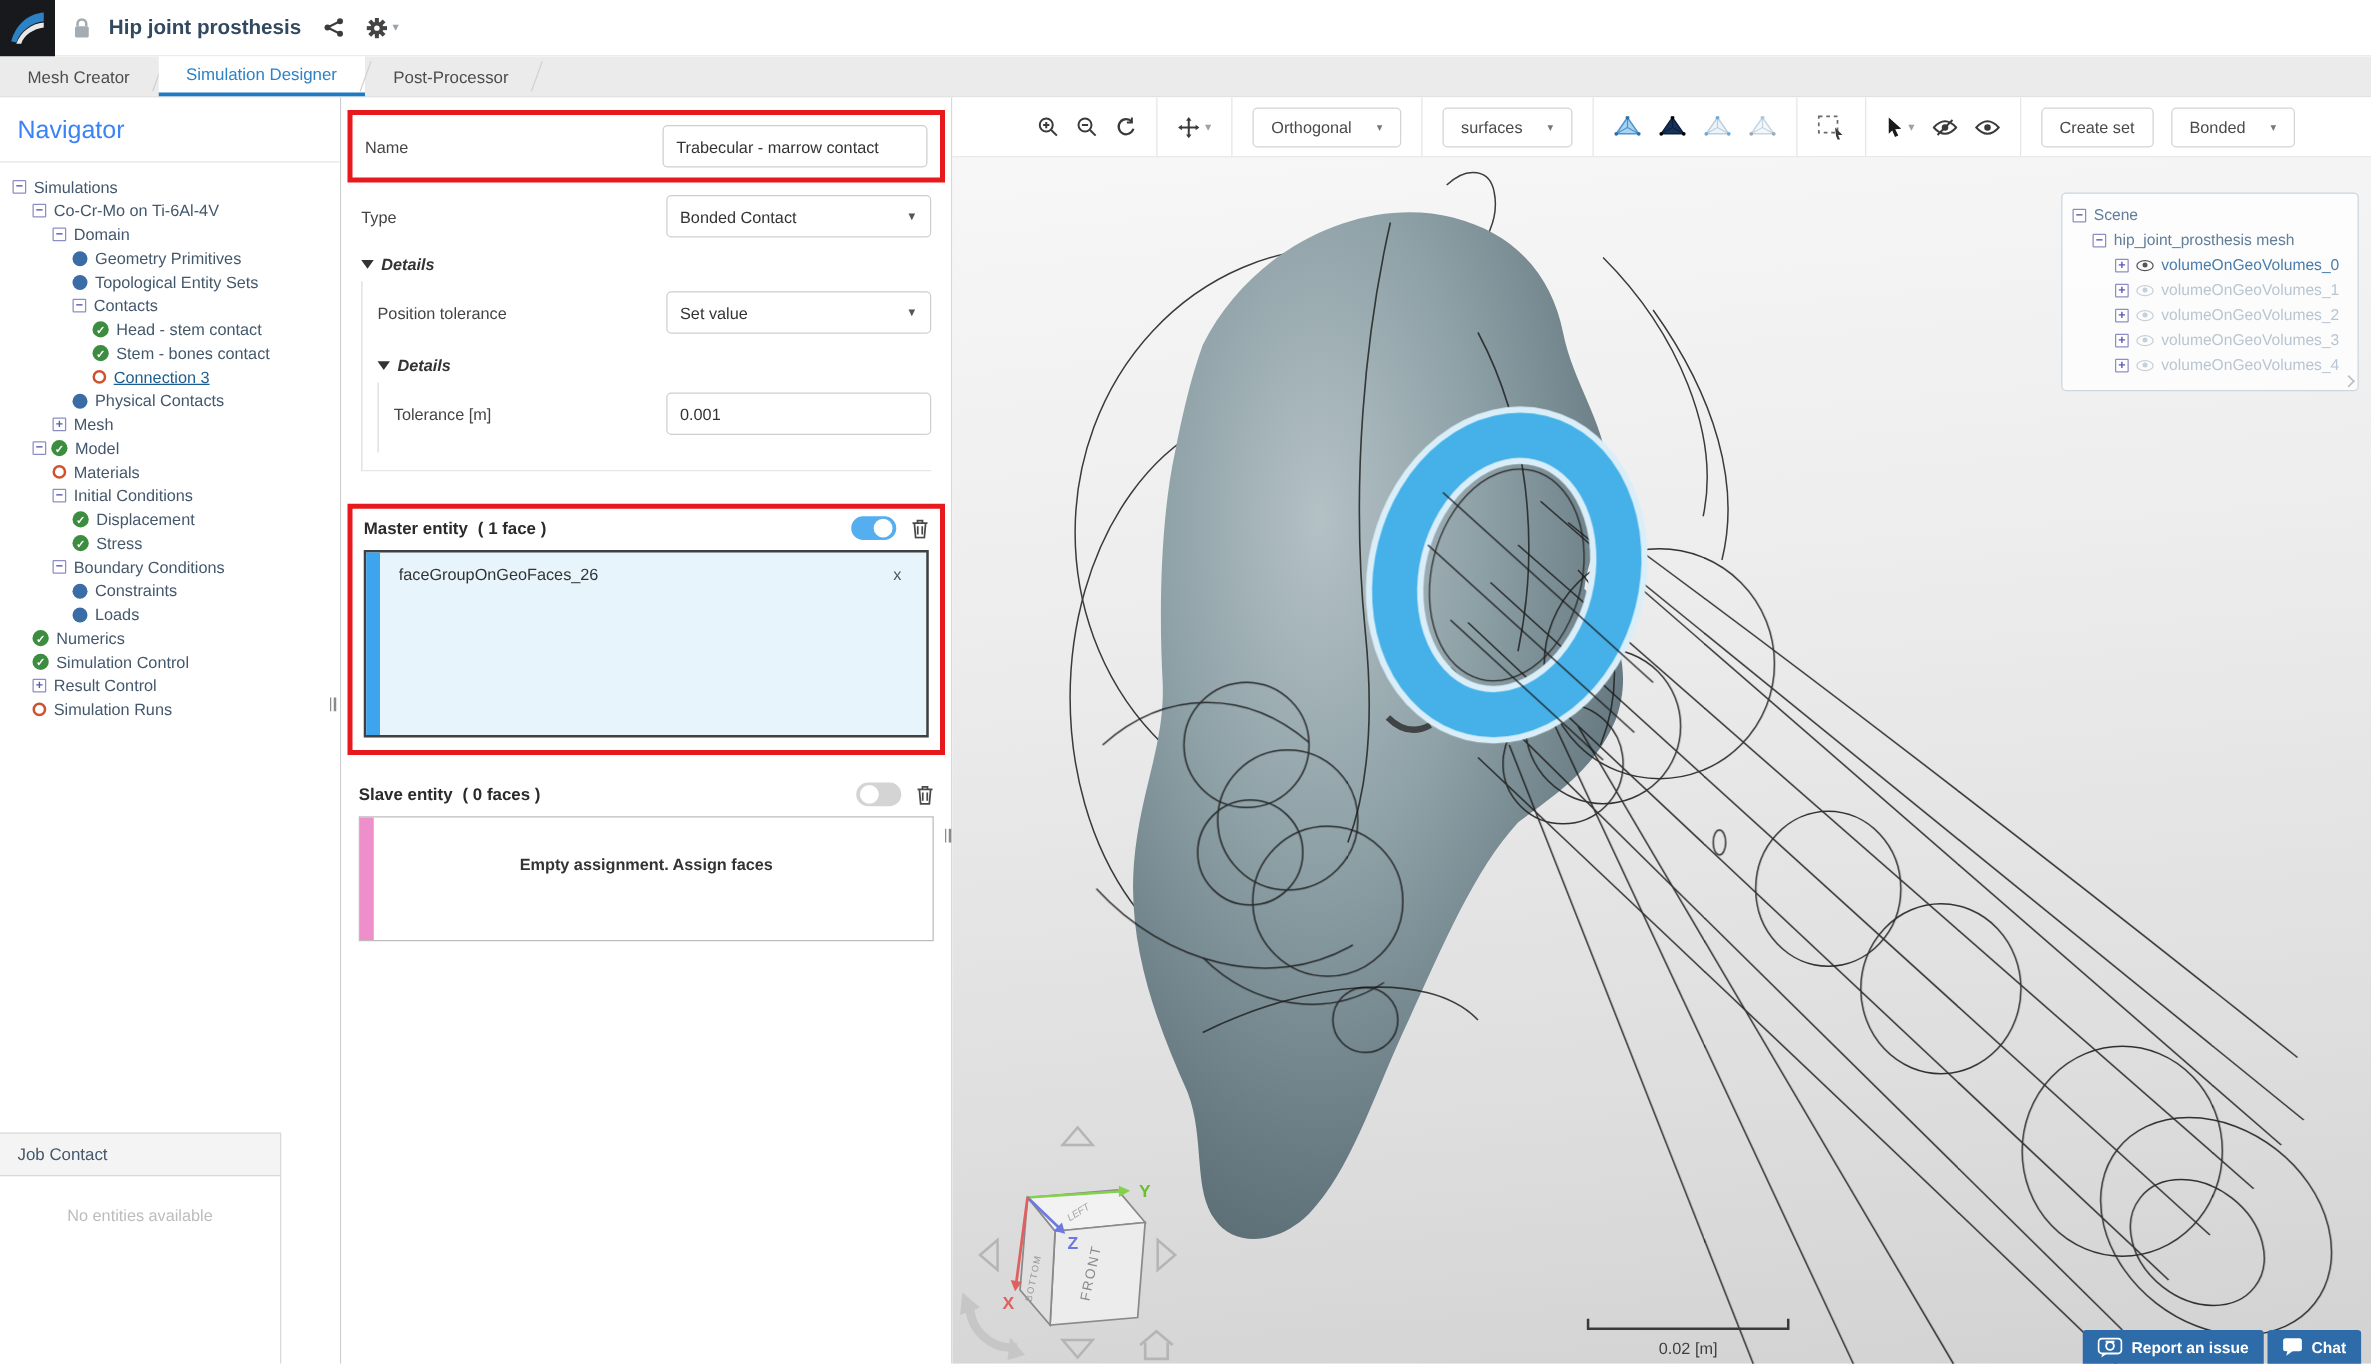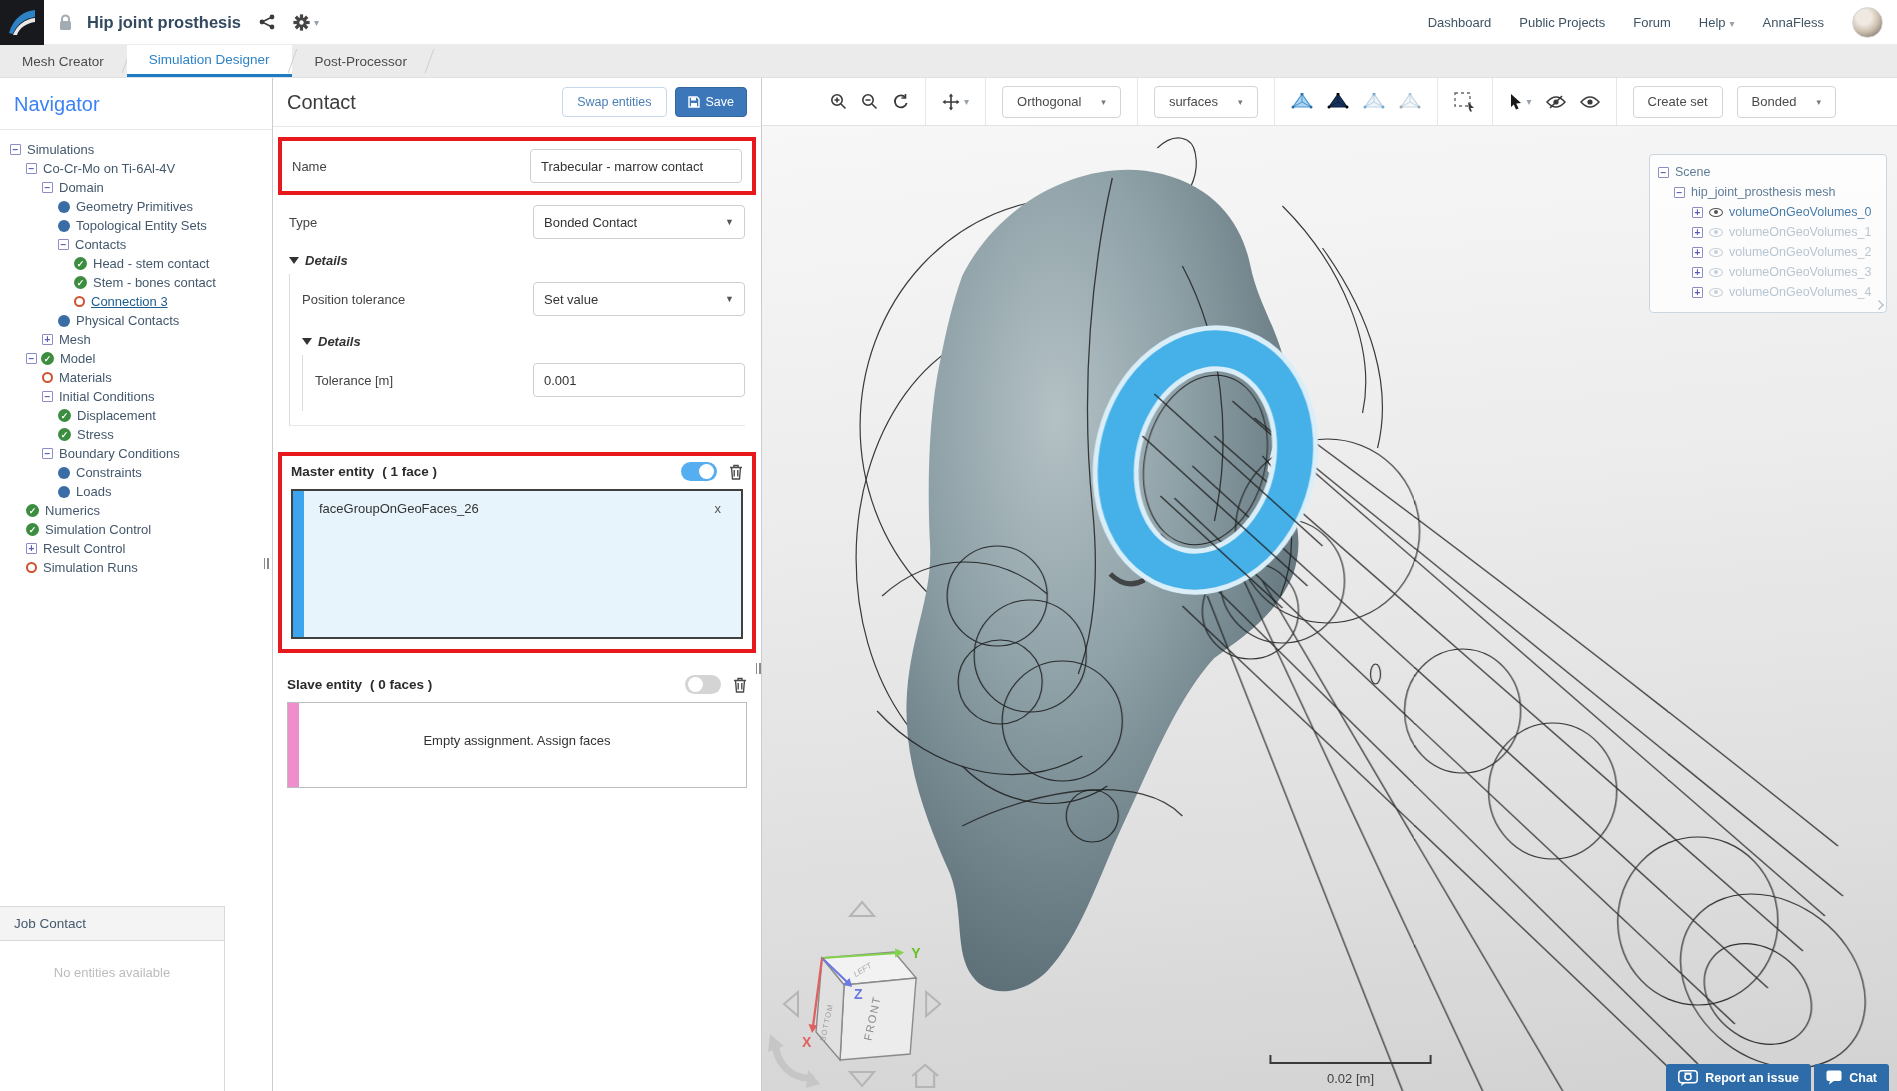--- a/index.html
+++ b/index.html
@@ -72,21 +72,21 @@
   .toggle.on { background:#55aef0; }
   .toggle.off { background:#d4d4d4; }
   .toggle .knob { position:absolute; top:2px; width:15px; height:15px; border-radius:50%; background:#fff; }
   .toggle.on .knob { right:3px; }
   .toggle.off .knob { left:3px; }
   .trash { margin-left:12px; cursor:pointer; color:#4a4a4a; display:flex; }
   .ent-box { margin-top:8px; position:relative; }
   .ent-box .stripe { position:absolute; left:0; top:0; bottom:0; width:11px; }
   .master-box { border:2px solid #404040; background:#e7f4fc; height:150px; }
   .master-box .stripe { background:#3da5ee; }
-  .slave-box { border:1px solid #bdbdbd; background:#fff; height:86px; }
+  .slave-box { border:1px solid #bdbdbd; background:#fff; height:100px;font-weight:bold; }
   .slave-box .stripe { background:#ee8ecb; }
   .ent-item { display:flex; align-items:center; justify-content:space-between; padding:10px 16px 0 26px; font-size:13px; color:#333; }
   .ent-item .rm { color:#555; cursor:pointer; padding:0 4px; }
   .ent-empty { text-align:center; padding-top:30px; font-size:13px; color:#333; }
 
   
   .viewport { flex:1; display:flex; flex-direction:column; position:relative; background:#fff; }
   .vp-toolbar { height:48px; background:#fff; border-bottom:1px solid #e2e2e2; display:flex; align-items:center; padding-left:52px; }
   .tb-group { display:flex; align-items:center; gap:14px; padding:0 16px; height:100%; }
   .tb-group + .tb-group { border-left:1px solid #e6e6e6; }
@@ -151,30 +151,20 @@
           <rect x="-1.7" y="-8.6" width="3.4" height="17.2"></rect>
           <rect x="-1.7" y="-8.6" width="3.4" height="17.2" transform="rotate(45)"></rect>
           <rect x="-1.7" y="-8.6" width="3.4" height="17.2" transform="rotate(90)"></rect>
           <rect x="-1.7" y="-8.6" width="3.4" height="17.2" transform="rotate(135)"></rect>
           <circle cx="0" cy="0" r="5.4"></circle>
           <circle cx="0" cy="0" r="2.3" fill="#fff"></circle>
         </g>
     </svg>
     <span class="caret">▾</span>
   </span>
-  <div class="hdr-right">
-    <span id="nav-links" style="display:flex; gap:28px; align-items:center;">
-        <span class="hdr-link">Dashboard</span>
-        <span class="hdr-link">Public Projects</span>
-        <span class="hdr-link">Forum</span>
-        <span class="hdr-link">Help<span class="caret">▾</span></span>
-        <span class="hdr-link">AnnaFless</span>
-      </span>
-    <span class="avatar"></span>
-  </div>
 </div>
 
 <div class="tab-strip" id="tab-bar">
     <div class="tab">Mesh Creator</div>
     <span class="tab-sep"></span>
     <div class="tab active">Simulation Designer</div>
     <span class="tab-sep"></span>
     <div class="tab">Post-Processor</div>
     <span class="tab-sep"></span>
   </div>
@@ -282,34 +272,20 @@
       <div class="job-status-hd">Job Contact</div>
       <div class="job-status-bd">No entities available</div>
     </div>
   </div>
   <div class="divider-handle" style="left:262px; top:477px;">
       <i></i>
       <i></i>
     </div>
 
   <div class="contact">
-    <div class="panel-hd">
-      <span class="panel-title">Contact</span>
-      <span class="panel-hd-btns">
-        <button class="btn-swap">Swap entities</button>
-        <button class="btn-save">
-          <svg width="12" height="12" viewBox="0 0 12 12">
-              <path d="M1 1 H9 L11 3 V11 H1 Z" fill="none" stroke="#fff" stroke-width="1.4"></path>
-              <rect x="3" y="1.5" width="5" height="3" fill="#fff"></rect>
-              <rect x="3" y="7" width="6" height="4" fill="#fff"></rect>
-            </svg>
-          <span>Save</span>
-        </button>
-      </span>
-    </div>
 
     <div class="red-box">
       <div class="row name-row">
         <span class="fld-label">Name</span>
         <input class="txt-input" value="Trabecular - marrow contact" style="">
       </div>
     </div>
 
     <div class="row type-row">
       <span class="fld-label">Type</span>

